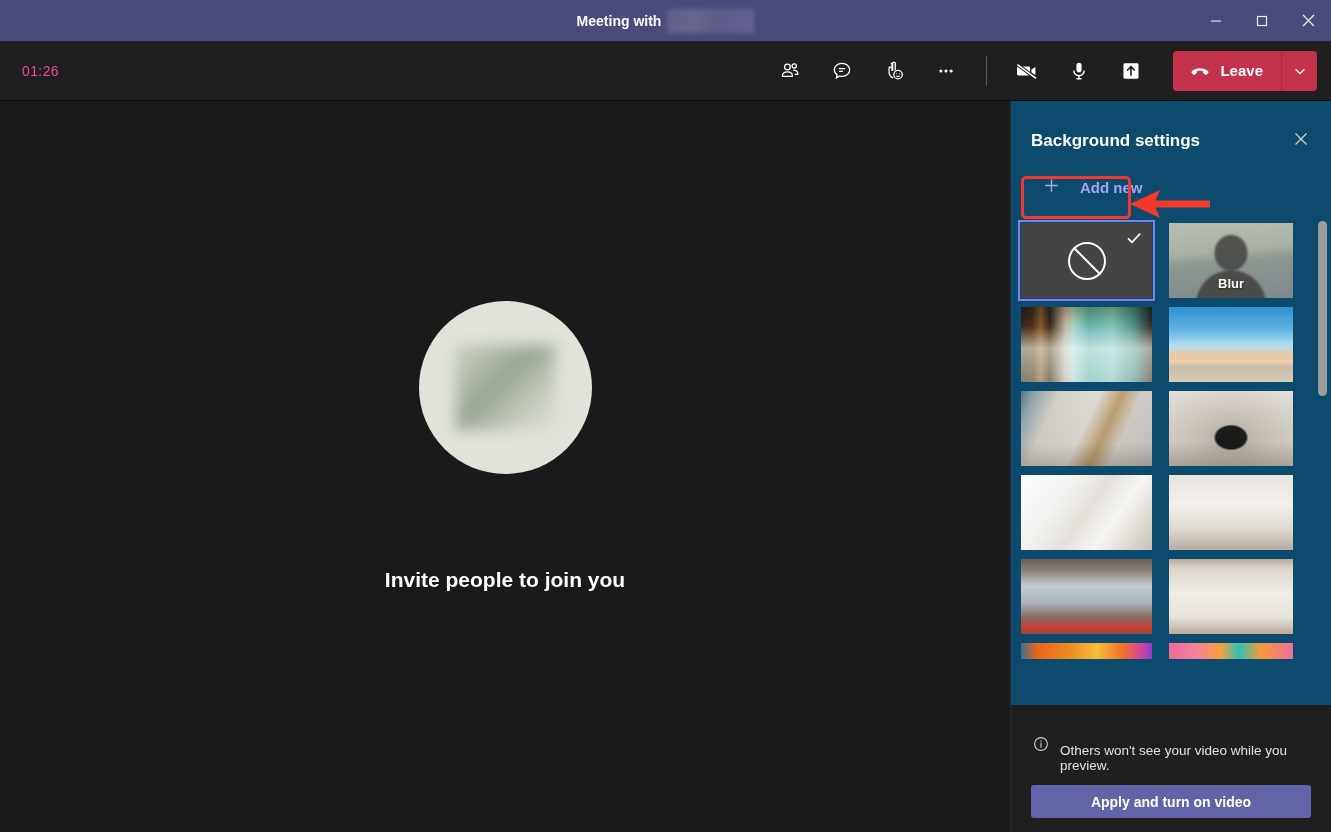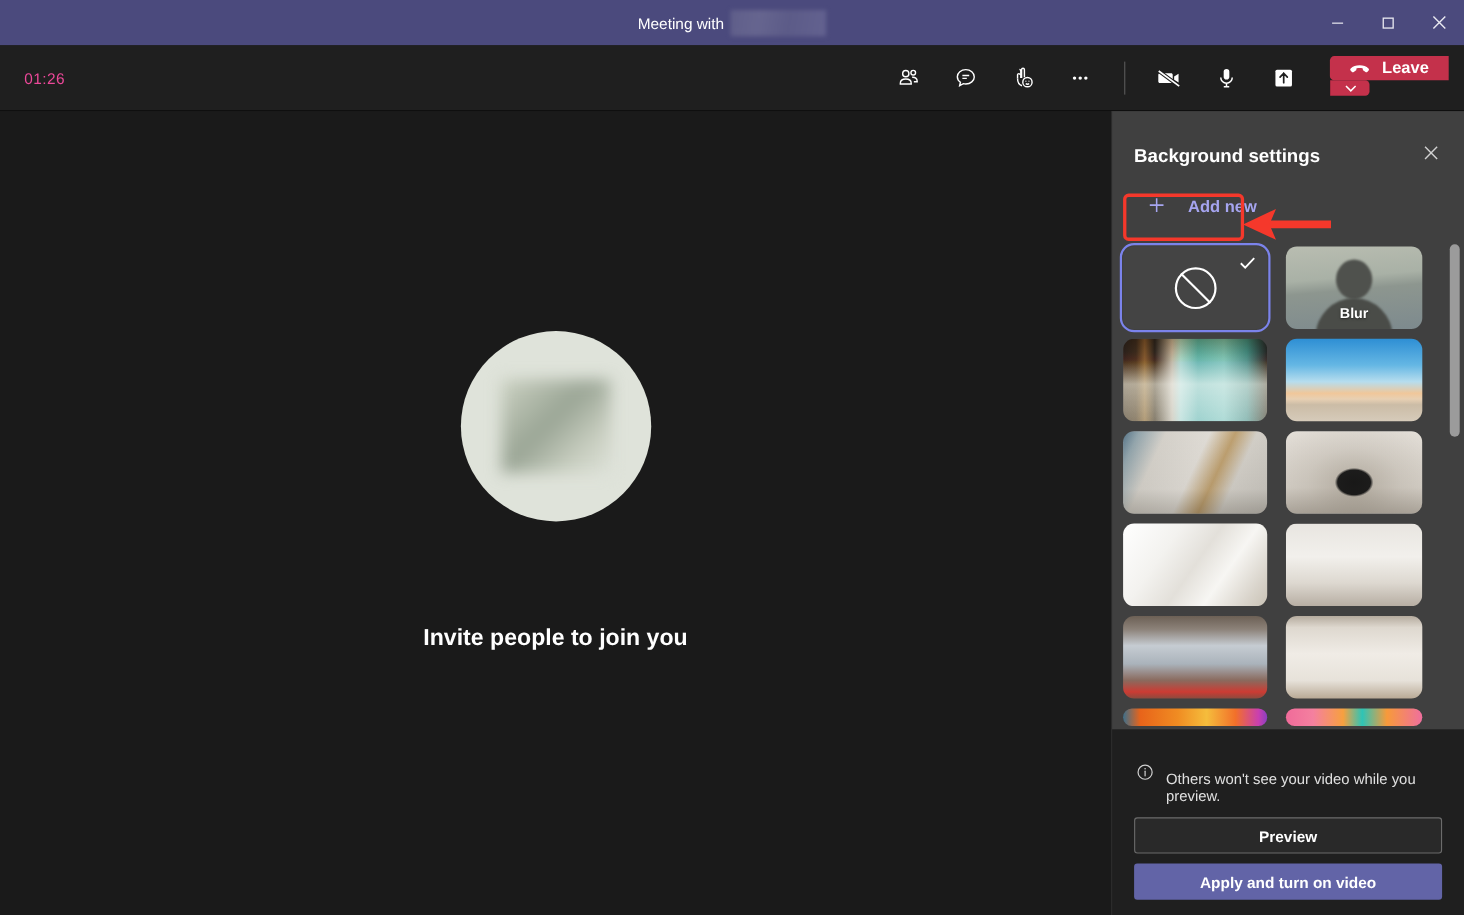--- a/index.html
+++ b/index.html
@@ -7,21 +7,21 @@
     width: 1331px; height: 832px;
     background: #1a1a1a;
     font-family: "Liberation Sans", sans-serif;
     overflow: hidden;
   }
   #app { position: relative; width: 1331px; height: 832px; display: flex; flex-direction: column; }
 
   
   .titlebar {
     height: 41px; background: #4b4a7d; flex: 0 0 41px;
-    display: flex; align-items: center; position: relative;
+    display: flex; align-items: center; position: relative; font-weight: bold;
   }
   .titlebar-title {
     position: absolute; left: 0; right: 0; top: 0; bottom: 0;
     display: flex; align-items: center; justify-content: center;
     font-size: 14px; color: #ffffff; gap: 0px;
   }
   .redacted-name {
     display: inline-block; width: 87px; height: 24px;
     margin-left: 6px; border-radius: 1px;
     background: linear-gradient(100deg,#5f5e8a 0%,#66658f 30%,#5c5b88 60%,#636290 100%);
@@ -40,21 +40,21 @@
     border-bottom: 1px solid #0f0f0f;
   }
   .timer { color: #ec4899; font-size: 14px; letter-spacing: .4px; }
   .toolbar-spacer { flex: 1; }
   .tb-group { display: flex; align-items: center; }
   .tb-btn {
     width: 42px; height: 40px; display: flex; align-items: center; justify-content: center;
     color: #ffffff; border-radius: 4px; margin: 0 5px; cursor: default;
   }
   .tb-divider { width: 1px; height: 30px; background: #5a5a5a; margin: 0 14px; }
-  .leave-group { display: flex; align-items: stretch; margin-left: 16px; height: 40px; flex-direction: column; }
+  .leave-group { display: flex; align-items: stretch; margin-left: 16px; height: 40px; }
   .leave-btn {
     background: #c4314b; color: #fff; font-size: 15px; font-weight: bold;
     display: flex; align-items: center; gap: 9px;
     padding: 0 18px 0 16px; border-radius: 4px 0 0 4px; cursor: default;
   }
   .leave-caret {
     background: #c4314b; width: 36px; border-radius: 0 4px 4px 0;
     display: flex; align-items: center; justify-content: center; color: #fff;
     border-left: 1px solid #a82a40; cursor: default;
   }
@@ -77,21 +77,21 @@
   }
   .avatar-initials {
     width: 99px; height: 85px;
     background: linear-gradient(135deg,#ccd2c3 0%,#9aa595 45%,#c7cdbf 75%,#dde1d8 100%);
     filter: blur(7px);
   }
   .invite-text { color: #ffffff; font-size: 21px; font-weight: bold; }
 
   
   .panel {
-    width: 321px; flex: 0 0 321px; background: #404040;
+    width: 321px; flex: 0 0 321px; background: #0c4a6e;
     border-left: 1px solid #2b2b2b;
     display: flex; flex-direction: column; position: relative;
   }
   .panel-head {
     display: flex; align-items: center; justify-content: space-between;
     padding: 26px 18px 0 20px;
   }
   .panel-title { color: #ffffff; font-size: 17px; font-weight: bold; }
   .panel-close { color: #d0d0d0; padding: 4px; cursor: default; border-radius: 3px; }
 
@@ -109,21 +109,21 @@
   }
   .anno-arrow { position: absolute; left: 1118px; top: 186px; z-index: 41; pointer-events: none; }
 
   
   .thumbs-wrap { position: relative; flex: 1; min-height: 0; overflow: hidden; padding: 2px 0 0 0; }
   .thumbs {
     display: grid; grid-template-columns: 131px 124px; gap: 9px 17px;
     padding: 4px 0 0 10px;
   }
   .thumb {
-    height: 75px; border-radius: 10px; position: relative; overflow: hidden; cursor: default;
+    height: 75px; border-radius: 0; position: relative; overflow: hidden; cursor: default;
     background: #3b3b3b;
   }
   .thumb.selected { outline: 2px solid #7b83eb; outline-offset: 1px; background: #444444; }
   .thumb .check { position: absolute; top: 6px; right: 9px; color: #fff; }
   .none-icon {
     position: absolute; left: 50%; top: 50%; transform: translate(-50%,-50%);
     width: 38px; height: 38px; border: 2px solid #ffffff; border-radius: 50%;
   }
   .none-icon::after {
     content: ""; position: absolute; left: 50%; top: -2px; width: 2px; height: 38px;
@@ -369,23 +369,20 @@
         <div class="note">
           <span class="info-icon">
             <svg width="16" height="16" viewBox="0 0 16 16" fill="none" stroke="currentColor" stroke-width="1.1">
               <circle cx="8" cy="8" r="6.4"></circle>
               <path d="M8 7.1v4.2" stroke-linecap="round"></path>
               <circle cx="8" cy="4.9" r="0.75" fill="currentColor" stroke="none"></circle>
             </svg>
           </span>
           <span class="note-text">Others won't see your video while you preview.</span>
         </div>
-        <div class="btn-outline">
-          <span>Preview</span>
-        </div>
         <div class="btn-primary">
           <span>Apply and turn on video</span>
         </div>
       </div>
     </div>
   </div>
 
   <div class="anno-rect"></div>
   <svg class="anno-arrow" width="92" height="36" viewBox="0 0 92 36">
     <path d="M92 18 L34 18" stroke="#f5382b" stroke-width="7" fill="none"></path>

